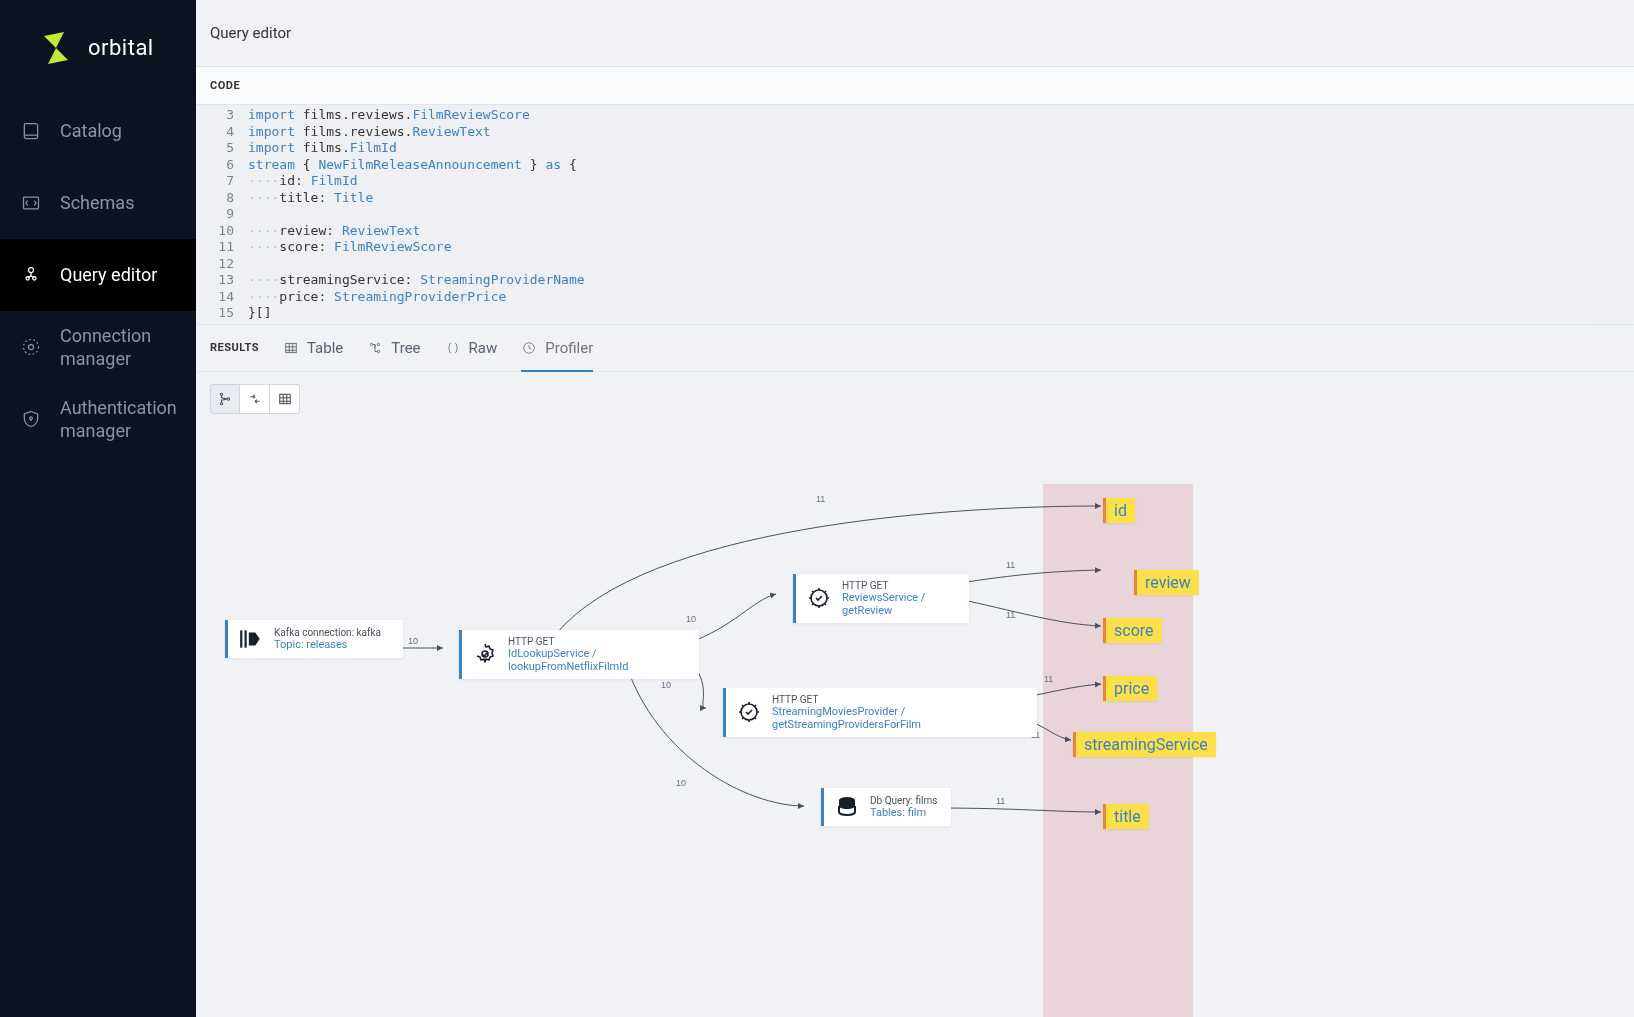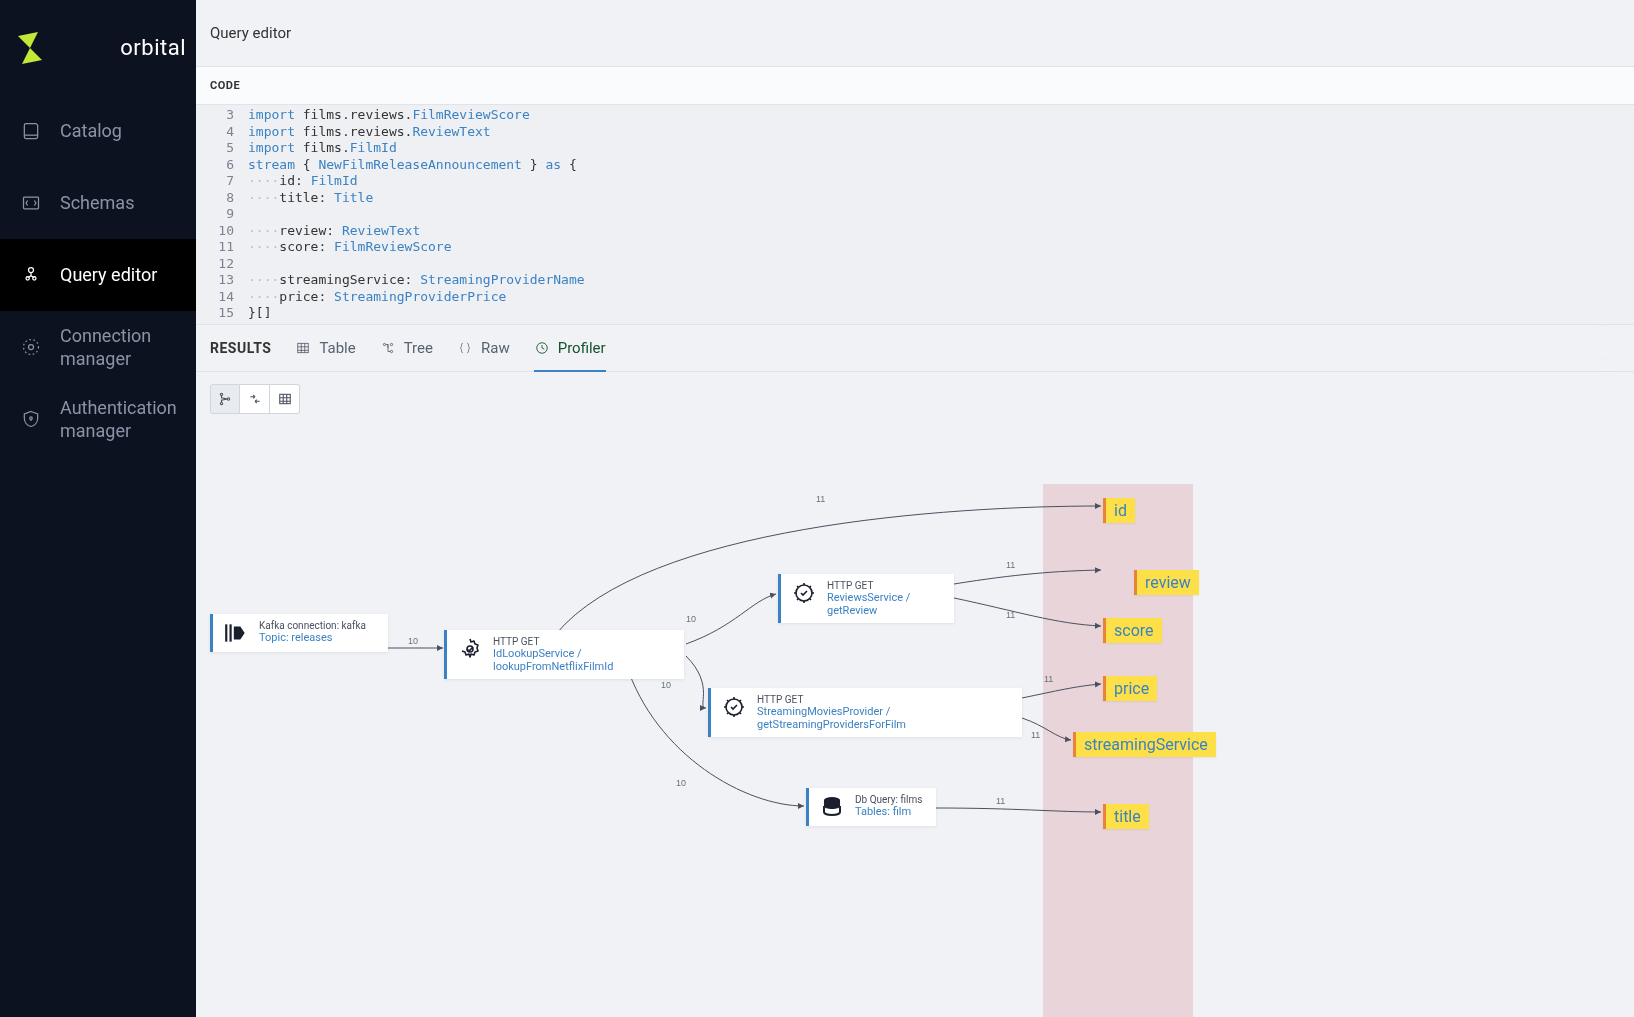--- a/index.html
+++ b/index.html
@@ -1,19 +1,19 @@
 <!DOCTYPE html>
 <html><head>
 <meta charset="utf-8">
 <style>
 * { margin: 0; padding: 0; box-sizing: border-box; }
 body { font-family: -apple-system, BlinkMacSystemFont, "Segoe UI", Roboto, sans-serif; background: #f5f7fa; overflow: hidden; width: 1634px; height: 1017px; position: relative; }
 
 .sidebar { position: absolute; left: 0; top: 0; width: 196px; height: 1017px; background: #0d1220; color: #8a94a6; }
-.logo-area { height: 95px; display: flex; align-items: center; padding: 0 10px; gap: 12px; justify-content: space-between; }
+.logo-area { height: 95px; display: flex; align-items: center; padding: 0 36px; gap: 12px; }
 .logo-mark { width: 40px; height: 40px; position: relative; }
 .logo-text { color: #fff; font-size: 22px; font-weight: 400; letter-spacing: 0.5px; }
 .nav-item { display: flex; align-items: center; gap: 18px; padding: 0 20px; height: 72px; cursor: pointer; font-size: 18px; color: #8a94a6; }
 .nav-item.active { background: #000; color: #fff; }
 .nav-item .icon { width: 22px; height: 22px; flex-shrink: 0; display: flex; align-items: center; justify-content: center; }
 .nav-item .label { line-height: 1.3; }
 
 .main { position: absolute; left: 196px; top: 0; right: 0; bottom: 0; display: flex; flex-direction: column; background: #f0f2f5; }
 .header { height: 67px; display: flex; align-items: center; padding: 0 14px; border-bottom: 1px solid #e0e4ea; font-size: 15px; color: #333; }
 .code-header { height: 38px; display: flex; align-items: center; padding: 0 14px; font-size: 11px; font-weight: 700; letter-spacing: 0.5px; color: #333; border-bottom: 1px solid #e0e4ea; background: #fafbfc; }
@@ -21,36 +21,36 @@
 .code-area { background: #eef0f3; font-family: "Consolas", "Monaco", monospace; font-size: 13px; line-height: 16.5px; padding: 2px 0; position: relative; }
 .code-line { display: flex; }
 .gutter { width: 52px; text-align: right; padding-right: 14px; color: #7a8294; user-select: none; }
 .code-content { white-space: pre; color: #333; }
 .kw { color: #3b82c4; }
 .type { color: #3b82c4; }
 .dots { color: #b8bec9; }
 .resize-handle { position: absolute; bottom: 0; right: 5px; height: 6px; width: 36px; color: #c0c6d0; font-size: 3px; letter-spacing: 1px; text-align: center; }
 
 .results-bar { height: 48px; display: flex; align-items: center; padding: 0 14px; gap: 24px; border-top: 1px solid #e0e4ea; border-bottom: 1px solid #e0e4ea; background: #f0f2f5; }
-.results-label { font-size: 14px; font-weight: 700; letter-spacing: 0.5px; color: #333; }
+.results-label { font-size: 11px; font-weight: 700; letter-spacing: 0.5px; color: #333; }
 .result-tab { display: flex; align-items: center; gap: 8px; font-size: 15px; color: #5a6270; cursor: pointer; padding: 14px 0; position: relative; }
-.result-tab.active { color: #14532d; align-items: center; }
+.result-tab.active { color: #737373; align-items: center; }
 .result-tab.active::after { content: ''; position: absolute; bottom: -1px; left: 0; right: 0; height: 2px; background: #3b82c4; }
 .result-tab .ticon { width: 16px; height: 16px; display: flex; align-items: center; justify-content: center; }
 
 .toolbar { padding: 12px 14px; display: flex; gap: 0; }
 .tool-btn { width: 30px; height: 30px; border: 1px solid #d0d6de; background: #fff; display: flex; align-items: center; justify-content: center; cursor: pointer; font-size: 14px; color: #4a5060; }
 .tool-btn:first-child { border-radius: 3px 0 0 3px; }
 .tool-btn:last-child { border-radius: 0 3px 3px 0; }
 .tool-btn + .tool-btn { border-left: none; }
 .tool-btn.active { background: #e8ebf0; }
 
 .canvas { position: relative; flex: 1; overflow: hidden; }
 
-.node { position: absolute; background: #fff; border-left: 3px solid #3b82c4; box-shadow: 0 1px 3px rgba(0,0,0,0.08); padding: 6px 10px; font-size: 11px; display: flex; gap: 10px; align-items: flex-start; }
+.node { position: absolute; background: #fff; border-left: 3px solid #3b82c4; box-shadow: 0 1px 3px rgba(0,0,0,0.08); padding: 6px 10px; font-size: 11px; display: flex; gap: 10px; align-items: center; margin-left: 15px; }
 .node .node-icon { width: 26px; height: 26px; flex-shrink: 0; display: flex; align-items: center; justify-content: center; color: #1a1f2e; }
 .node .node-text .line1 { color: #4a5060; font-size: 10px; }
 .node .node-text .line2 { color: #3b82c4; font-size: 11px; }
 
 .output-node { position: absolute; background: #fde047; border-left: 3px solid #e8833a; padding: 3px 8px; font-size: 16px; color: #3b82c4; box-shadow: 0 1px 2px rgba(0,0,0,0.06); }
 .output-zone { position: absolute; background: #e8d4d9; }
 
 svg.edges { position: absolute; left: 0; top: 0; pointer-events: none; }
 .edge { fill: none; stroke: #4a5060; stroke-width: 1; }
 .arrow { fill: #4a5060; }
@@ -278,21 +278,21 @@
       <path class="edge" d="M826 272 C 860 265, 880 260, 905 258" marker-end="url(#ah)"></path>
       <text class="edge-label" x="848" y="256">11</text>
 
       <path class="edge" d="M826 292 C 850 300, 860 312, 875 314" marker-end="url(#ah)"></path>
       <text class="edge-label" x="835" y="312">11</text>
 
       <path class="edge" d="M740 382 C 820 382, 860 386, 905 386" marker-end="url(#ah)"></path>
       <text class="edge-label" x="800" y="378">11</text>
     </svg>
 
-    <div class="node" style="left:14px; top:188px; width:178px;">
+    <div class="node" style="left:14px; top:194px; width:178px;">
       <span class="node-icon">
           <svg width="26" height="26" viewBox="0 0 24 24" fill="currentColor">
             <rect x="2" y="4" width="2" height="16"></rect>
             <rect x="6" y="4" width="2" height="16"></rect>
             <path d="M10 6h6l4 6-4 6h-6z"></path>
           </svg>
         </span>
       <div class="node-text">
         <div class="line1">Kafka connection: kafka</div>
         <div class="line2">Topic: releases</div>

